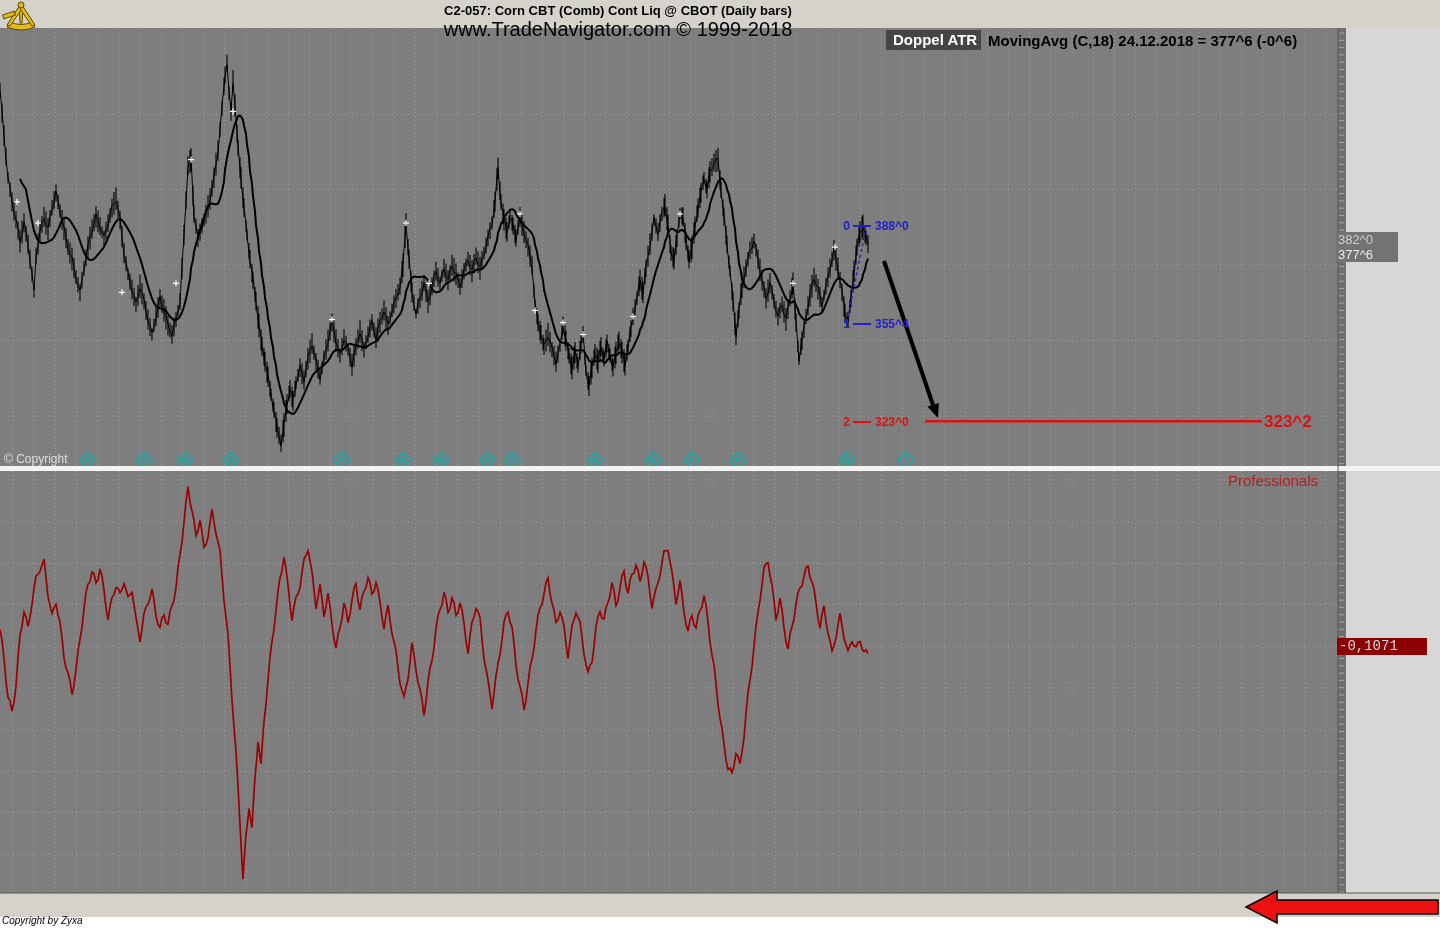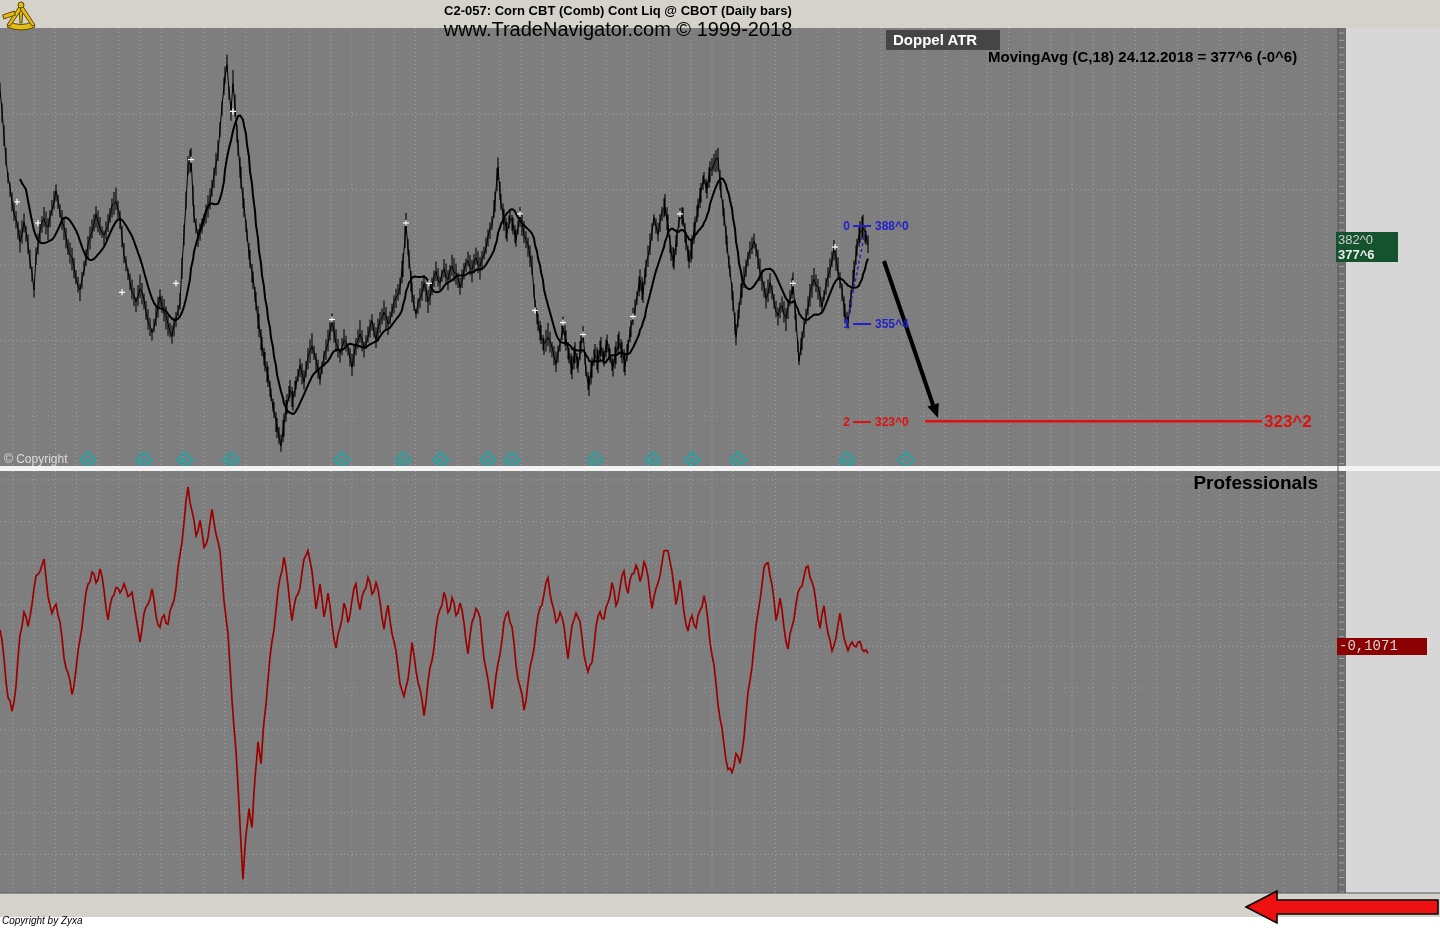--- a/index.html
+++ b/index.html
@@ -5,32 +5,32 @@
   html,body{margin:0;padding:0;background:#b9b9b9;}
   .screen{position:relative;width:1440px;height:932px;overflow:hidden;
           font-family:"Liberation Sans",sans-serif;background:#d5d2cc;}
   #plot{position:absolute;left:0;top:0;z-index:1;}
   .ov{position:absolute;z-index:3;white-space:nowrap;}
   .titlebar{left:0;top:0;width:1236px;height:28px;text-align:center;color:#000;}
   .t1{font-size:13px;font-weight:bold;padding-top:3px;}
   .t2{font-size:20px;}
   .logo{left:1px;top:1px;width:40px;height:30px;}
   .doppel{left:886px;top:30px;background:#454545;color:#fff;font-weight:bold;
-          font-size:15px;padding:1px 23px 2px 7px;}
-  .movavg{left:988px;top:32px;color:#000;font-weight:bold;font-size:15px;margin-top:16px;}
+          font-size:15px;padding:1px 4px 2px 7px;}
+  .movavg{left:988px;top:32px;color:#000;font-weight:bold;font-size:15px;}
   .ylab{position:absolute;left:1349px;font-size:15px;color:#111;height:18px;}
   .ylab2{position:absolute;left:1349px;font-size:15px;color:#111;height:18px;}
   .xlab{position:absolute;top:897px;font-size:15px;color:#000;transform:translateX(-50%);}
-  .badge{position:absolute;left:1336px;width:60px;height:15px;background:#14532d;
+  .badge{position:absolute;left:1336px;width:60px;height:15px;background:#737373;
          color:#cfcfcf;font-size:13px;line-height:15px;padding-left:2px;z-index:4;}
-  .badge2{color:#ececec;font-weight:bold;}
+  .badge2{color:#ececec;}
   .valbadge{position:absolute;left:1337px;top:638px;width:88px;height:17px;background:#8b0000;
             color:#d8d8d8;font-size:14px;line-height:17px;padding-left:2px;z-index:4;font-family:Liberation Mono, monospace;}
   .genesis{left:4px;top:452px;color:#dedede;font-size:12px;}
-  .prof{right:122px;top:472px;color:#000000;font-weight:bold;font-size:19px;}
+  .prof{right:122px;top:472px;color:#b91c1c;font-weight:normal;font-size:15px;}
   .copyright{left:2px;top:915px;color:#000;font-size:10px;font-style:italic;}
 </style>
 </head>
 <body>
 
 <div class="screen">
 
   <svg id="plot" width="1440" height="932">
       <rect x="0" y="0" width="1440" height="28" fill="#d5d2cc"></rect>
       <rect x="0" y="28" width="1338" height="438" fill="#7e7e7e"></rect>

